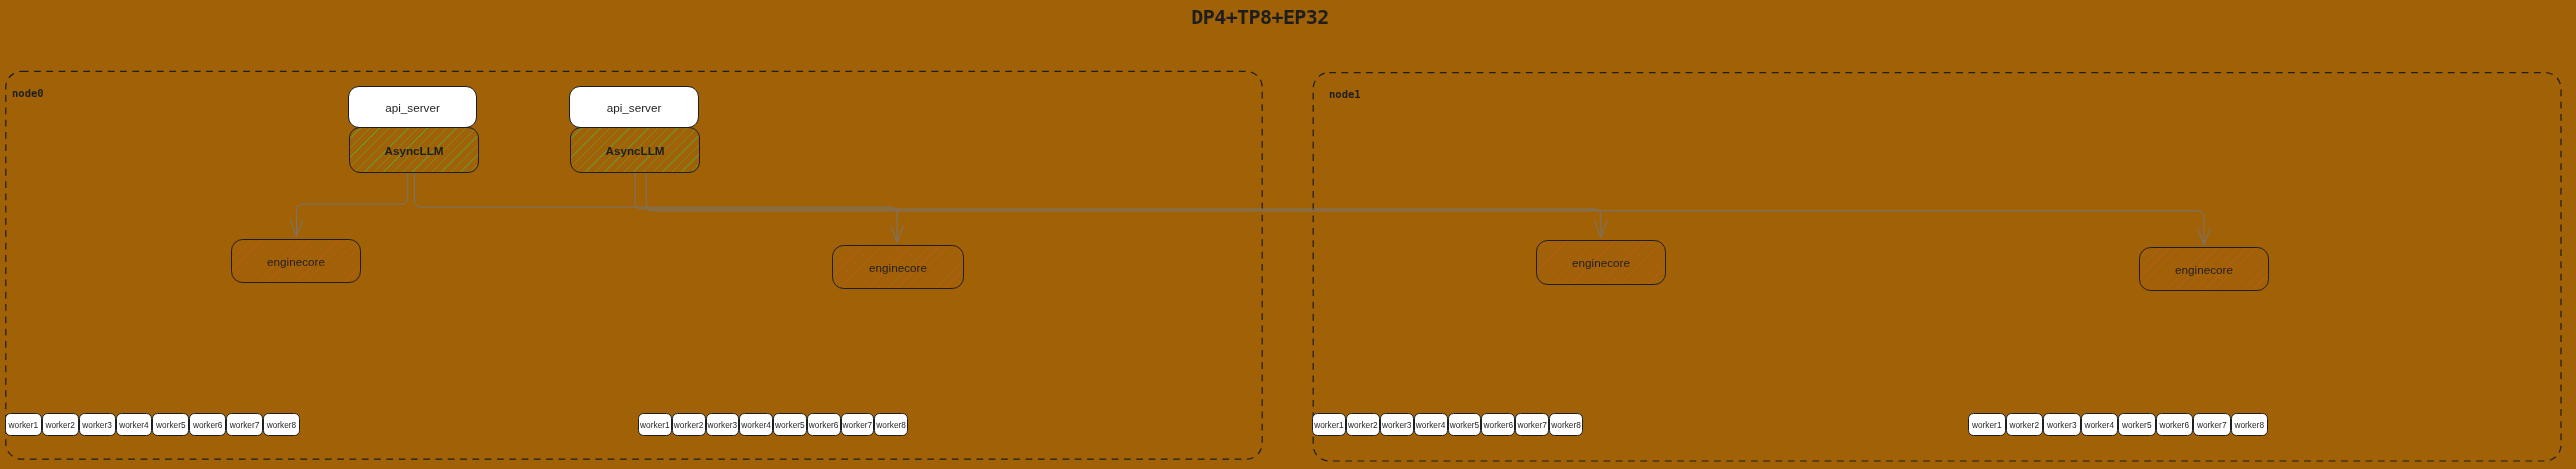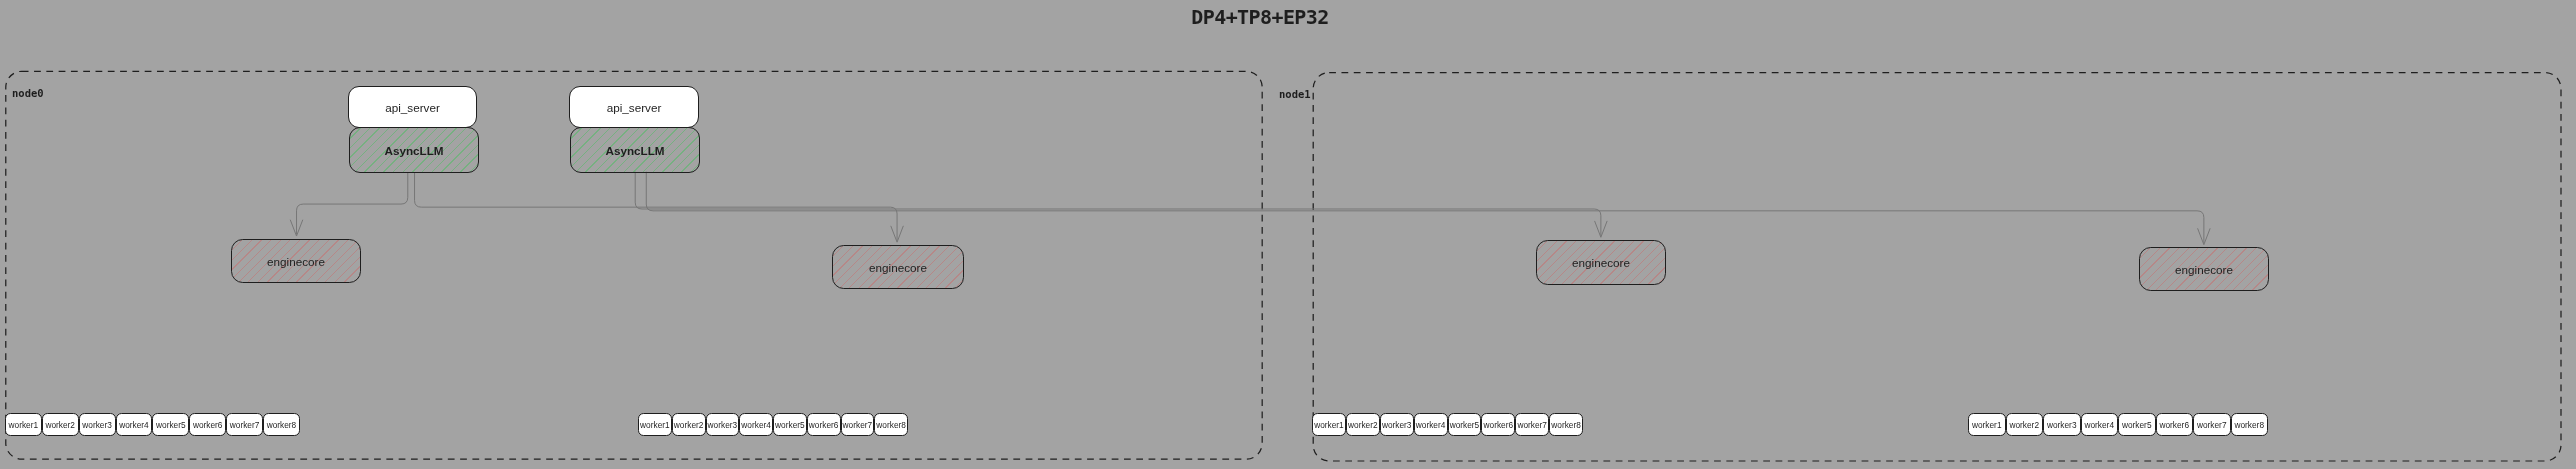--- a/index.html
+++ b/index.html
@@ -1,19 +1,19 @@
 <!DOCTYPE html>
 <html style="font-size:9.8px"><head>
 <meta charset="utf-8">
 <style>
   html,body{margin:0;padding:0;background:#ffffff;}
   .canvas{
     position:relative;
     width:2576px;height:469px;
-    background:#a3a3a3;
+    background:#a16207;
     font-family:"Liberation Sans", sans-serif;
     color:#1e1e1e;
     overflow:hidden;
   }
   .title{
     position:absolute;
     top:4.9px;left:1260px;
     transform:translateX(-50%);
     font-family:"DejaVu Sans Mono", monospace;
     font-size:20px;font-weight:600;letter-spacing:-0.6px;
@@ -81,21 +81,21 @@
       <path d="M 1032 280 L 1032 329 Q 1032 340 1043 340 L 2592 340 Q 2603 340 2603 351 L 2603 383"></path>
       <path d="M 2593 360 L 2603 386 L 2613 360"></path>
       <path d="M 1050 280 L 1050 332 Q 1050 343 1061 343 L 3573 343 Q 3584 343 3584 354 L 3584 395"></path>
       <path d="M 3574 372 L 3584 398 L 3594 372"></path>
     </g>
   </svg>
 
   <div class="title">DP4+TP8+EP32</div>
 
   <div class="node-label" style="left:12px;top:87px;">node0</div>
-  <div class="node-label" style="left:1279px;top:88px;">node1</div>
+  <div class="node-label" style="left:1329px;top:88px;">node1</div>
 
   <div class="box rad17" style="left:348px;top:86px;width:129px;height:42px;">api_server</div>
   <div class="box rad17 hatch-green" style="left:349px;top:127px;width:130px;height:46px;">AsyncLLM</div>
 
   <div class="box rad17" style="left:569px;top:86px;width:130px;height:42px;">api_server</div>
   <div class="box rad17 hatch-green" style="left:570px;top:127px;width:130px;height:46px;">AsyncLLM</div>
 
   <div class="box rad19 hatch-red" style="left:231px;top:239px;width:130px;height:44px;">enginecore</div>
   <div class="box rad19 hatch-red" style="left:832px;top:245px;width:132px;height:44px;">enginecore</div>
   <div class="box rad19 hatch-red" style="left:1536px;top:240px;width:130px;height:45px;">enginecore</div>

